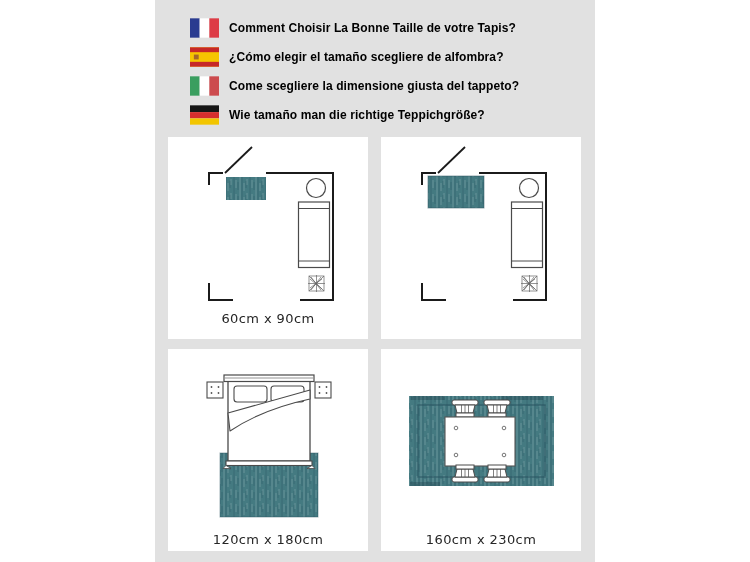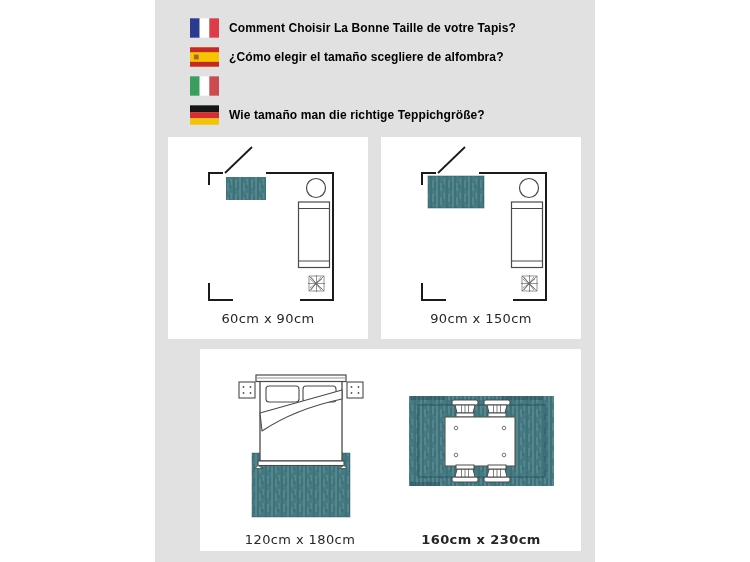--- a/index.html
+++ b/index.html
@@ -8,22 +8,22 @@
   .column{position:absolute;left:155px;top:0;width:440px;height:562px;background:#e1e1e1;}
   
   .lang-header{position:absolute;left:35px;top:18px;}
   .lang-row{display:flex;align-items:center;height:20px;margin-bottom:9px;}
   .flag{width:29px;height:20px;flex:0 0 29px;display:block;}
   .lang-text{margin-left:10px;font-size:12px;font-weight:bold;color:#000;white-space:nowrap;letter-spacing:0.1px;}
   
   .card{position:absolute;width:200px;height:202px;background:#ffffff;}
   #card1{left:13px;top:137px;}
   #card2{left:226px;top:137px;}
-  #card3{left:13px;top:349px;margin-left:32px;}
-  #card4{left:226px;top:349px;font-weight:bold;}
+  #card3{left:13px;top:349px;}
+  #card4{left:226px;top:349px;}
   .card svg.scene{position:absolute;left:0;top:0;}
   .caption{position:absolute;left:0;right:0;text-align:center;
            font-family:"DejaVu Sans",sans-serif;font-size:13px;color:#262626;letter-spacing:0.4px;}
   .caption.high{bottom:13px;}
   .caption.low{bottom:4px;}
   .defs-holder{position:absolute;width:0;height:0;overflow:hidden;}
 </style>
 </head>
 <body>
 
@@ -65,20 +65,21 @@
         </svg>
         <span class="lang-text">¿Cómo elegir el tamaño scegliere de alfombra?</span>
       </div>
 
       <div class="lang-row">
         <svg class="flag" viewBox="0 0 30 20">
           <rect x="0" width="10" height="20" fill="#3a9e5f"></rect>
           <rect x="10" width="10" height="20" fill="#ffffff"></rect>
           <rect x="20" width="10" height="20" fill="#cc4b4e"></rect>
         </svg>
+        <span class="lang-text">Come scegliere la dimensione giusta del tappeto?</span>
       </div>
 
       <div class="lang-row">
         <svg class="flag" viewBox="0 0 30 20">
           <rect width="30" height="7" y="0" fill="#151515"></rect>
           <rect width="30" height="6.5" y="7" fill="#d62e2e"></rect>
           <rect width="30" height="6.5" y="13.5" fill="#f2c500"></rect>
         </svg>
         <span class="lang-text">Wie tamaño man die richtige Teppichgröße?</span>
       </div>
@@ -117,21 +118,20 @@
         <circle cx="148" cy="51" r="9.5" fill="#ffffff" stroke="#4a4a4a" stroke-width="1.2"></circle>
         <g>
           <rect x="130.5" y="65" width="31" height="65.5" fill="#ffffff" stroke="#4a4a4a" stroke-width="1.2"></rect>
           <path d="M130.5,71.5 H161.5 M130.5,124 H161.5" stroke="#4a4a4a" stroke-width="1" fill="none"></path>
         </g>
         <g stroke="#555555" stroke-width="0.7" fill="none" opacity="0.9">
           <rect x="141" y="139" width="15" height="15"></rect>
           <path d="M141,139 l15,15 M156,139 l-15,15 M148.5,138 v17 M140,146.5 h17 M143,140 l10,13 M153,140 l-10,13 M142,151 l12,-9 M142,142 l12,10"></path>
         </g>
       </svg>
-      <div class="caption high">90cm x 150cm</div>
     </div>
 
     <div class="card" id="card3">
       <svg class="scene" width="200" height="202" viewBox="0 0 200 202">
         <g>
           <rect x="52" y="104" width="98" height="64" fill="#447a81"></rect>
           <rect x="52" y="104" width="98" height="64" fill="url(#rugtex)"></rect>
           <rect x="52" y="104" width="98" height="64" fill="none" stroke="#27525e" stroke-width="1" opacity="0.45"></rect>
         </g>
         <g>

